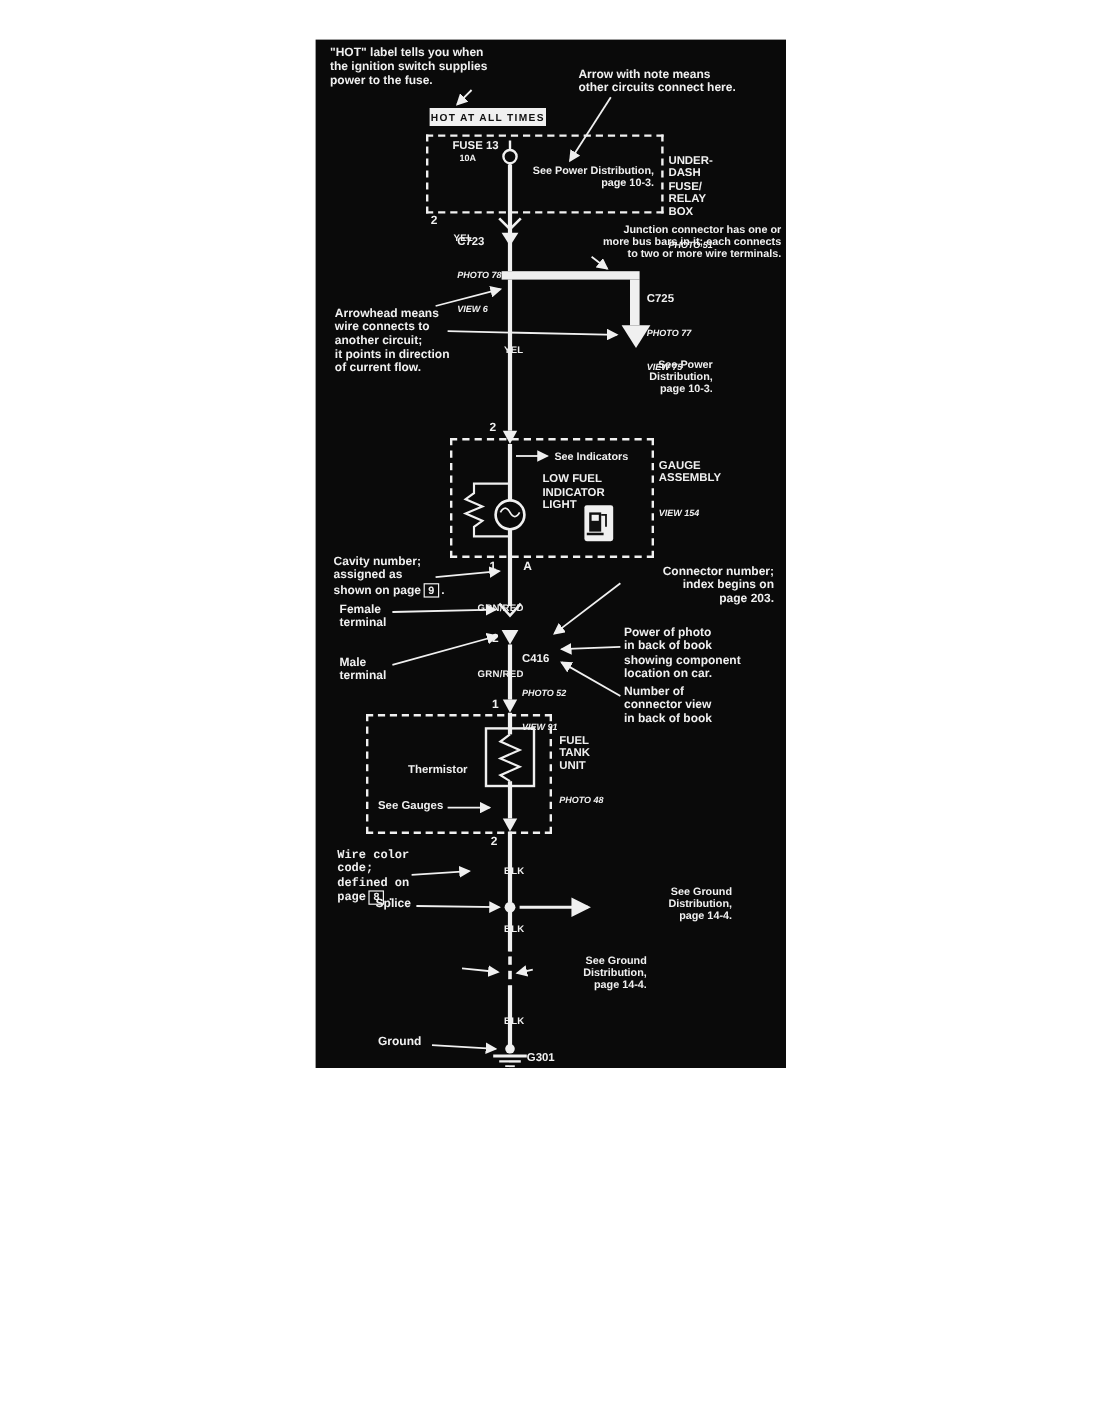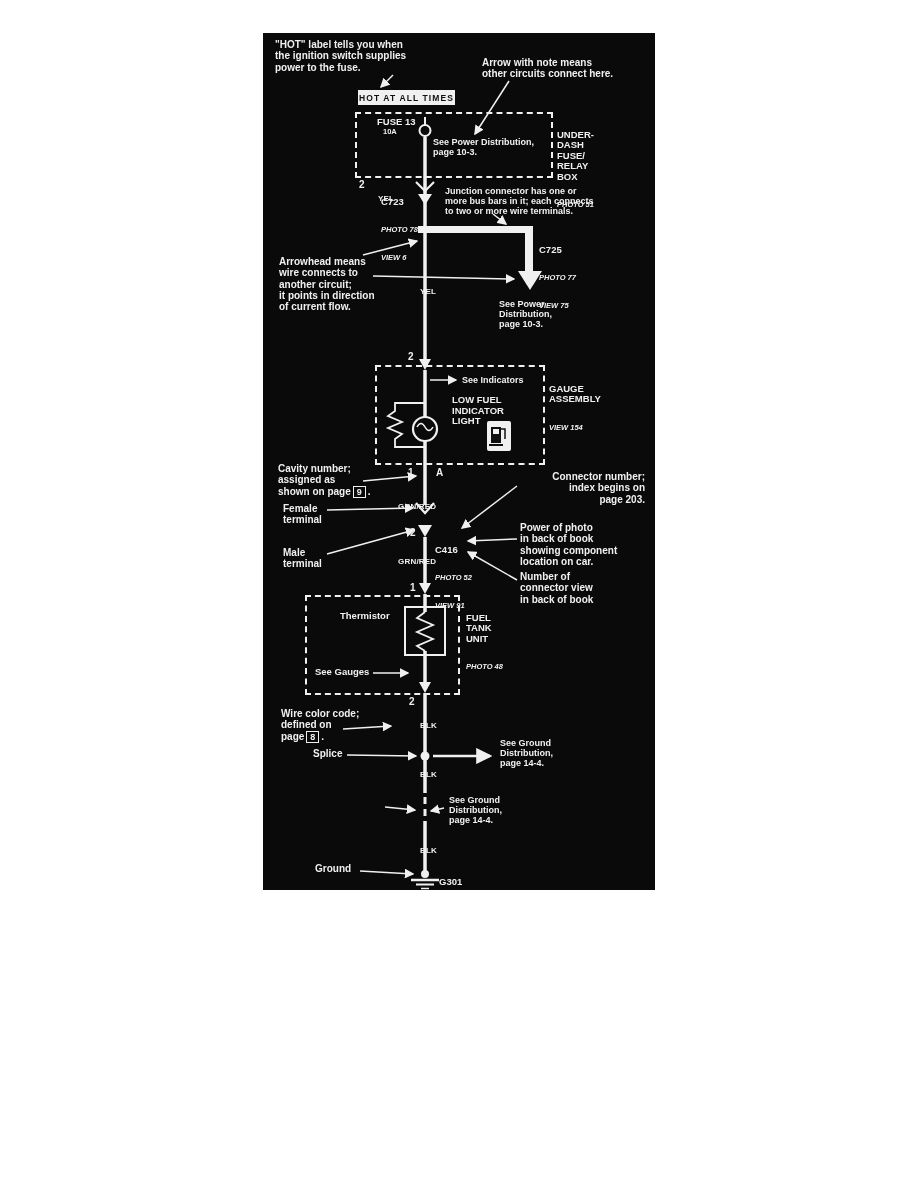--- a/index.html
+++ b/index.html
@@ -3,21 +3,21 @@
 <meta charset="utf-8">
 <style>
   * { margin:0; padding:0; box-sizing:border-box; }
   html,body { width:918px; height:1188px; background:#ffffff;
     font-family:"Liberation Sans", sans-serif; position:relative; }
   .diagram { position:absolute; left:263px; top:33px; width:392px; height:857px;
     background:#0a0a0a; overflow:hidden; }
   svg.layer { position:absolute; left:0; top:0; width:392px; height:857px; }
   .t { position:absolute; color:#f0f0f0; font-weight:bold; white-space:pre-line; line-height:1.13; }
   .n  { font-size:10px; }
-  .b9 { font-size:9px; }
+  .b9 { font-size:9px;text-align:right; }
   .w8 { font-size:8px; letter-spacing:.2px;margin-left:23px; }
   .cav{ font-size:10px; }
   .cblock { position:absolute; color:#f0f0f0; white-space:pre-line; }
   .cname { display:block; font-size:9.5px; font-weight:bold; line-height:1.1; }
   .cref  { display:block; font-size:7.5px; font-style:italic; font-weight:bold; line-height:1.25; }
   .dash { position:absolute; border:2px dashed #f0f0f0; }
   .hotbox { position:absolute; left:95px; top:57px; width:97px; height:15px;
     background:#f0f0f0; color:#101010; font-size:8.5px; font-weight:bold;
     letter-spacing:1.1px; display:flex; align-items:center; justify-content:center; }
   .pgbox { display:inline-block; border:1px solid #f0f0f0; padding:0 3px; margin:0 2px;
@@ -227,27 +227,27 @@
   <div class="t w8" style="left:112px; top:524px;">GRN/RED</div>
 
   <div class="t cav" style="left:147px; top:549px;">1</div>
 
   <div class="cblock" style="left:203px; top:562px;">
     <span class="cname">FUEL
 TANK
 UNIT</span>
     <span class="cref">PHOTO 48</span>
   </div>
-  <div class="t" style="left:77px; top:578px; font-size:9.5px;text-align:center;">Thermistor</div>
+  <div class="t" style="left:77px; top:604px; font-size:9.5px;text-align:center;">Thermistor</div>
   <div class="t" style="left:52px; top:634px; font-size:9.5px;">See Gauges</div>
 
   <div class="t cav" style="left:146px; top:663px;">2</div>
 
   <div class="t w8" style="left:134px; top:688px;">BLK</div>
-  <div class="t n" style="left:18px; top:675px; width:95px;"><span>Wire color code;
+  <div class="t n" style="left:18px; top:675px; width:95px;font-family:Liberation Mono, monospace;"><span>Wire color code;
 defined on
 page</span><span class="pgbox">8</span><span>.</span></div>
 
   <div class="t n" style="left:50px; top:715px;">Splice</div>
   <div class="t b9" style="left:237px; top:705px; width:110px;">See Ground
 Distribution,
 page 14-4.</div>
 
   <div class="t w8" style="left:134px; top:737px;">BLK</div>
   <div class="t b9" style="left:186px; top:762px; width:90px;">See Ground

